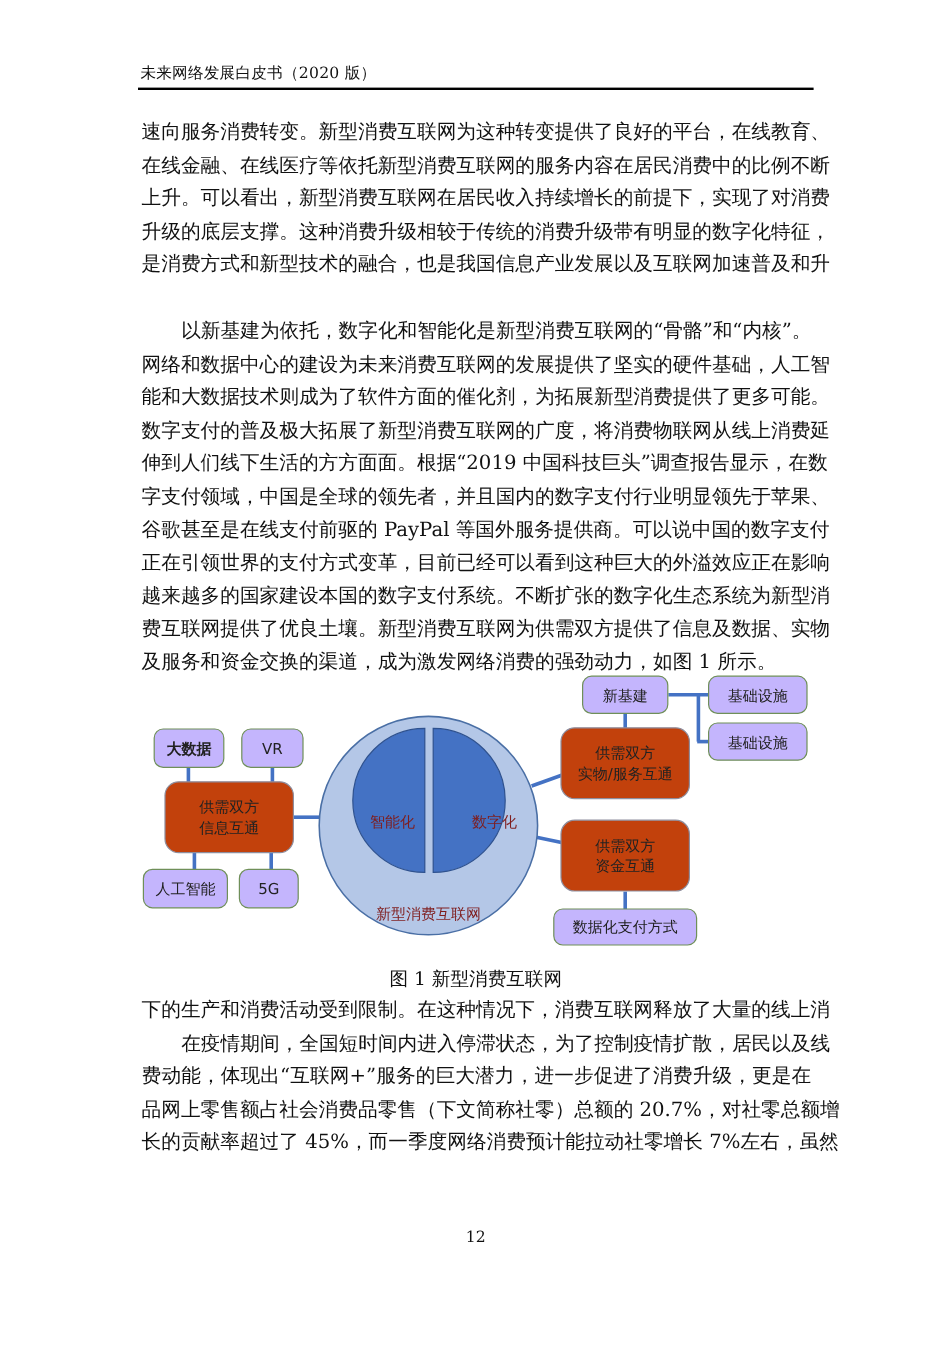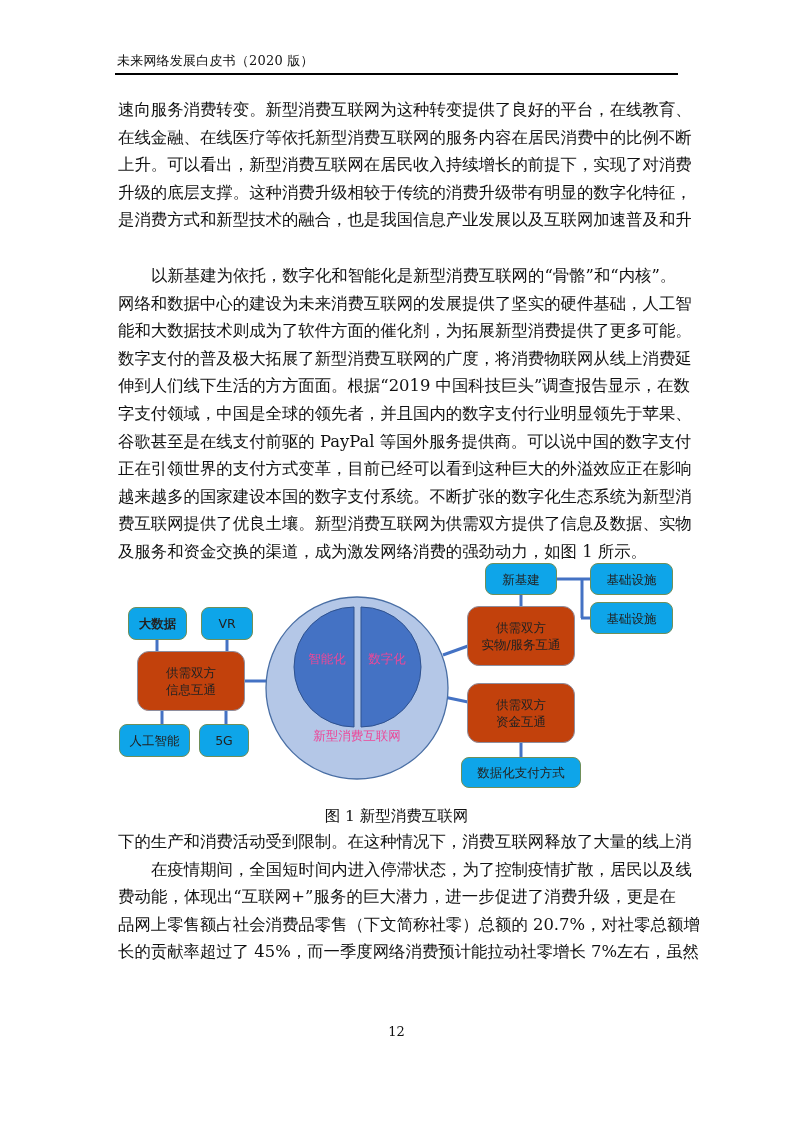--- a/index.html
+++ b/index.html
@@ -13,23 +13,23 @@
   .para .ln.last { text-align-last: left; }
   .indent { padding-left: 33px; }
   #p1 { top: 96px; }
   #p2 { top: 262px; }
   #p3 { top: 828px; }
   .diagram { position: absolute; left: 0; top: 0; width: 793px; height: 1122px; pointer-events: none; }
   .diagram svg { position: absolute; left: 0; top: 0; }
   .box { position: absolute; box-sizing: border-box; border-radius: 8px; display: flex;
          align-items: center; justify-content: center; text-align: center;
          font-family: "DejaVu Sans", "Liberation Sans", sans-serif; font-size: 12.5px; color: #222; line-height: 17px; pointer-events: auto; }
-  .green { background: #0ea5e9; border: 1.3px solid #6f8f59; }
+  .green { background: #c4b5fd; border: 1.3px solid #6f8f59; }
   .peach { background: #c2410c; border: 1.3px solid #8e8e9e; border-radius: 12px; }
-  .circle-label { position: absolute; font-family: "DejaVu Sans", "Liberation Sans", sans-serif; font-size: 12.5px; color: #ec4899; text-align: center; }
+  .circle-label { position: absolute; font-family: "DejaVu Sans", "Liberation Sans", sans-serif; font-size: 12.5px; color: #7f1d1d; text-align: center; margin-top: 26px; }
   .caption { position: absolute; top: 806px; left: 0; width: 793px; text-align: center; font-size: 15.5px; }
   .page-num { position: absolute; top: 1024px; left: 0; width: 793px; text-align: center; font-size: 13px; }
 </style>
 </head>
 <body>
 
 <div class="header">未来网络发展白皮书（2020 版）</div>
 <div class="header-rule"></div>
 
 <div class="body-text" id="p1">
@@ -75,21 +75,21 @@
     <line x1="581" y1="618" x2="591" y2="618" stroke="#4472c4" stroke-width="3"></line>
     <line x1="521" y1="743" x2="521" y2="758" stroke="#4472c4" stroke-width="3"></line>
 
     <circle cx="357" cy="688" r="91" fill="#b4c7e7" stroke="#4a6fa5" stroke-width="1.3"></circle>
 
     <path d="M 354 607 A 60 60 0 0 0 354 727 Z" fill="#4472c4" stroke="#2f528f" stroke-width="1"></path>
     <path d="M 361 607 A 60 60 0 0 1 361 727 Z" fill="#4472c4" stroke="#2f528f" stroke-width="1"></path>
   </svg>
 
   <div class="circle-label" style="left:300px; top:651px; width:54px;">智能化</div>
-  <div class="circle-label" style="left:361px; top:651px; width:52px;">数字化</div>
+  <div class="circle-label" style="left:361px; top:651px; width:52px;padding-left:25px;">数字化</div>
   <div class="circle-label" style="left:297px; top:728px; width:120px;">新型消费互联网</div>
 
   <div class="box green" style="left:128px; top:607px; width:59px; height:33px;font-weight:bold;">大数据</div>
   <div class="box green" style="left:201px; top:607px; width:52px; height:33px;">VR</div>
   <div class="box peach" style="left:137px; top:651px; width:108px; height:60px; flex-direction:column;">
     <span>供需双方</span>
     <span>信息互通</span>
   </div>
   <div class="box green" style="left:119px; top:724px; width:71px; height:33px;">人工智能</div>
   <div class="box green" style="left:199px; top:724px; width:50px; height:33px;">5G</div>

